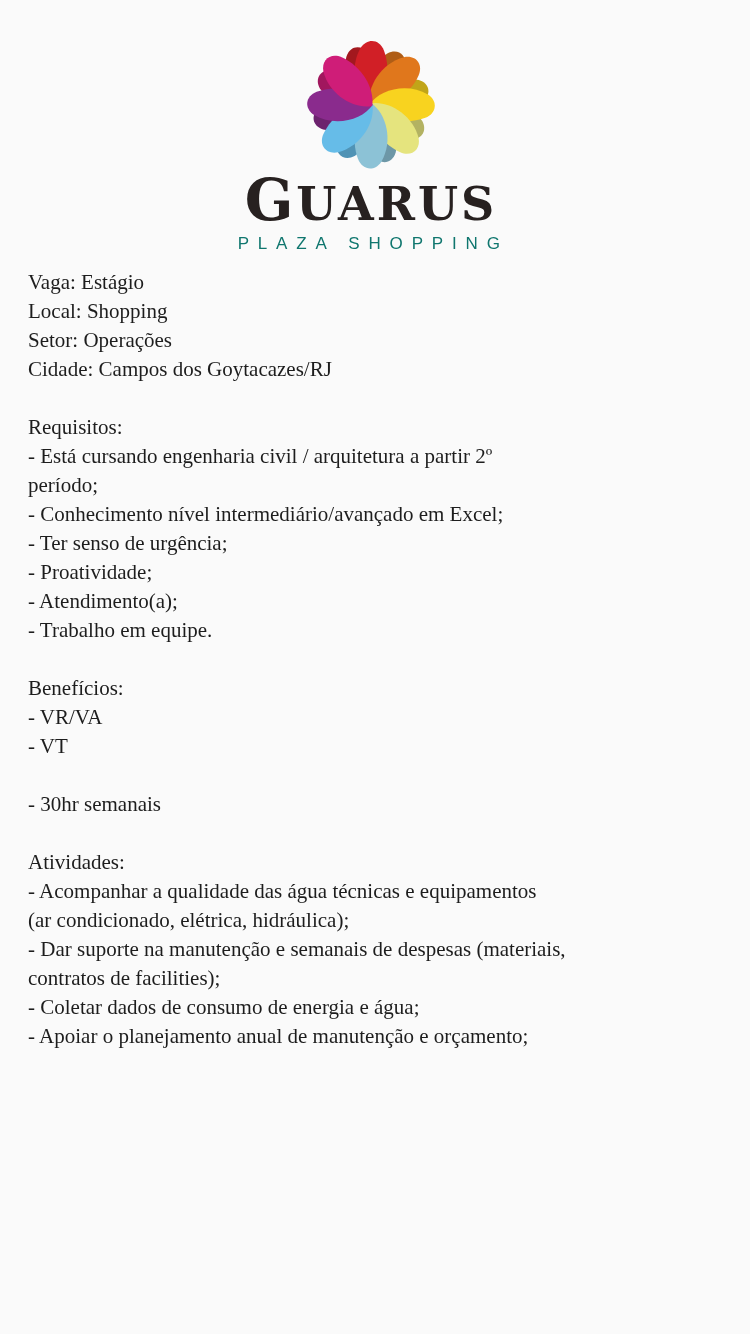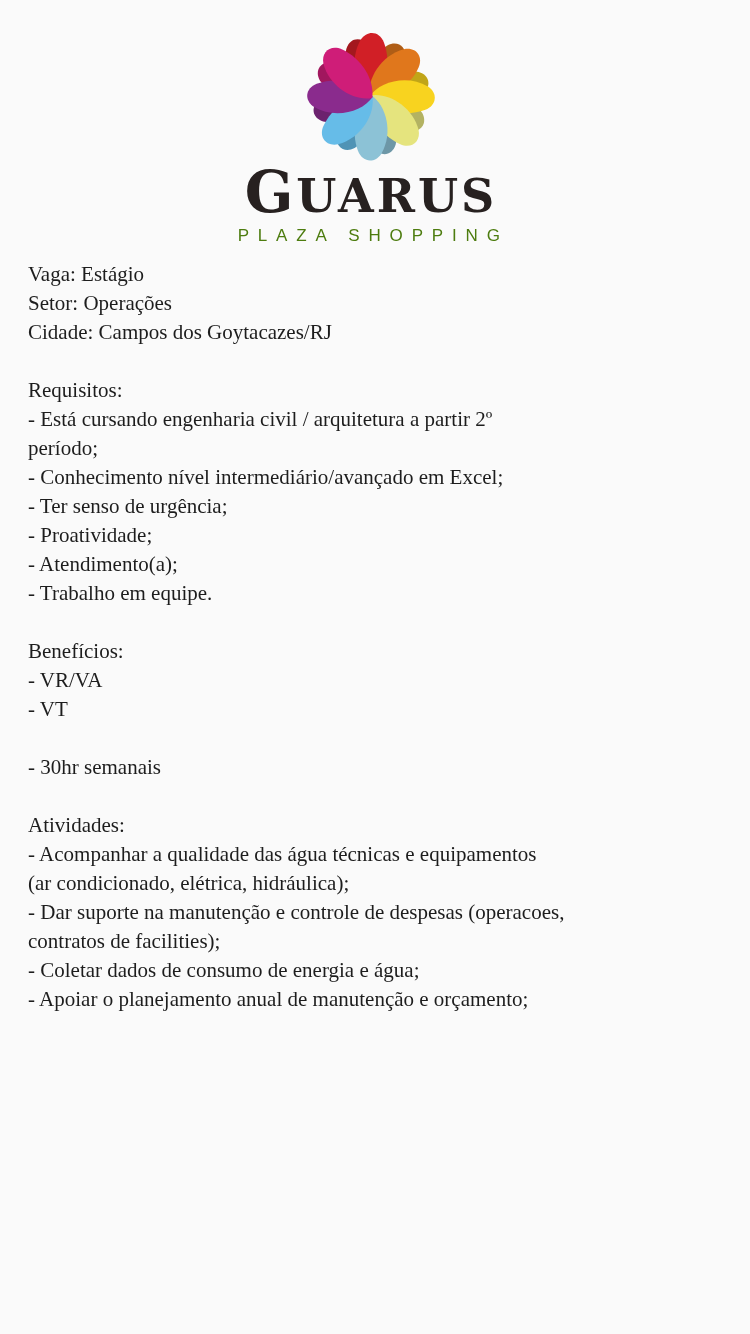--- a/index.html
+++ b/index.html
@@ -7,21 +7,21 @@
   body {
     width: 750px;
     height: 1334px;
     background: #fafafa;
     font-family: "Liberation Serif", serif;
     overflow: hidden;
   }
   .page {
     width: 742px;
     height: 1334px;
-    padding: 26px 28px 0 28px;
+    padding: 34px 28px 0 28px;
     position: relative;
   }
   
   .logo-block {
     width: 100%;
     text-align: center;
     margin-bottom: 14px;
   }
   .flower {
     display: block;
@@ -77,26 +77,27 @@
         <path d="M0,2 C-18,-10 -26,-42 -12,-66 C-4,-78 10,-76 15,-63 C24,-39 17,-11 0,2 Z" transform="translate(78,82) rotate(0)" fill="#d11f26"></path>
         <path d="M0,2 C-18,-10 -26,-42 -12,-66 C-4,-78 10,-76 15,-63 C24,-39 17,-11 0,2 Z" transform="translate(78,82) rotate(45)" fill="#e0771c"></path>
         <path d="M0,2 C-18,-10 -26,-42 -12,-66 C-4,-78 10,-76 15,-63 C24,-39 17,-11 0,2 Z" transform="translate(78,82) rotate(90)" fill="#f8d31f"></path>
         <path d="M0,2 C-18,-10 -26,-42 -12,-66 C-4,-78 10,-76 15,-63 C24,-39 17,-11 0,2 Z" transform="translate(78,82) rotate(135)" fill="#e5e47e"></path>
         <path d="M0,2 C-18,-10 -26,-42 -12,-66 C-4,-78 10,-76 15,-63 C24,-39 17,-11 0,2 Z" transform="translate(78,82) rotate(180)" fill="#8cc2d6"></path>
         <path d="M0,2 C-18,-10 -26,-42 -12,-66 C-4,-78 10,-76 15,-63 C24,-39 17,-11 0,2 Z" transform="translate(78,82) rotate(225)" fill="#66bce8"></path>
         <path d="M0,2 C-18,-10 -26,-42 -12,-66 C-4,-78 10,-76 15,-63 C24,-39 17,-11 0,2 Z" transform="translate(78,82) rotate(270)" fill="#8a2b8d"></path>
         <path d="M0,2 C-18,-10 -26,-42 -12,-66 C-4,-78 10,-76 15,-63 C24,-39 17,-11 0,2 Z" transform="translate(78,82) rotate(315)" fill="#cf1d78"></path>
       </svg>
     <div class="brand" style="color: rgb(39, 33, 32);">GUARUS</div>
-    <div class="tagline" style="color: #4d7c0f;">PLAZA SHOPPING</div>
+    <div class="tagline" style="color: #0f766e;">PLAZA SHOPPING</div>
   </div>
 
   <div class="content" style="color: rgb(29, 29, 29);">
       <div class="section">
         <div class="line">Vaga: Estágio</div>
+        <div class="line">Local: Shopping</div>
         <div class="line">Setor: Operações</div>
         <div class="line">Cidade: Campos dos Goytacazes/RJ</div>
       </div>
       <div class="section">
         <div class="line">Requisitos:</div>
         <div class="line">- Está cursando engenharia civil / arquitetura a partir 2º</div>
         <div class="line">período;</div>
         <div class="line">- Conhecimento nível intermediário/avançado em Excel;</div>
         <div class="line">- Ter senso de urgência;</div>
         <div class="line">- Proatividade;</div>
@@ -108,20 +109,20 @@
         <div class="line">- VR/VA</div>
         <div class="line">- VT</div>
       </div>
       <div class="section">
         <div class="line">- 30hr semanais</div>
       </div>
       <div class="section">
         <div class="line">Atividades:</div>
         <div class="line">- Acompanhar a qualidade das água técnicas e equipamentos</div>
         <div class="line">(ar condicionado, elétrica, hidráulica);</div>
-        <div class="line">- Dar suporte na manutenção e controle de despesas (operacoes,</div>
+        <div class="line">- Dar suporte na manutenção e semanais de despesas (materiais,</div>
         <div class="line">contratos de facilities);</div>
         <div class="line">- Coletar dados de consumo de energia e água;</div>
         <div class="line">- Apoiar o planejamento anual de manutenção e orçamento;</div>
       </div>
     </div>
 
 </div>
 
 </body></html>

